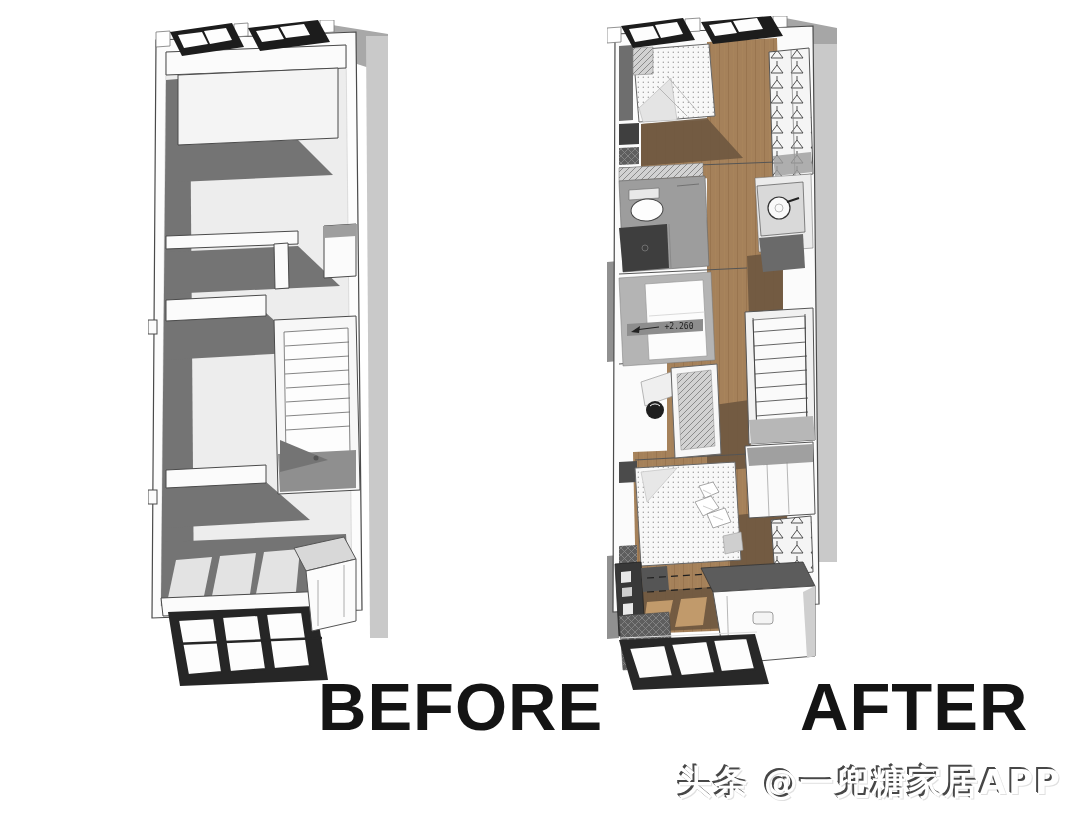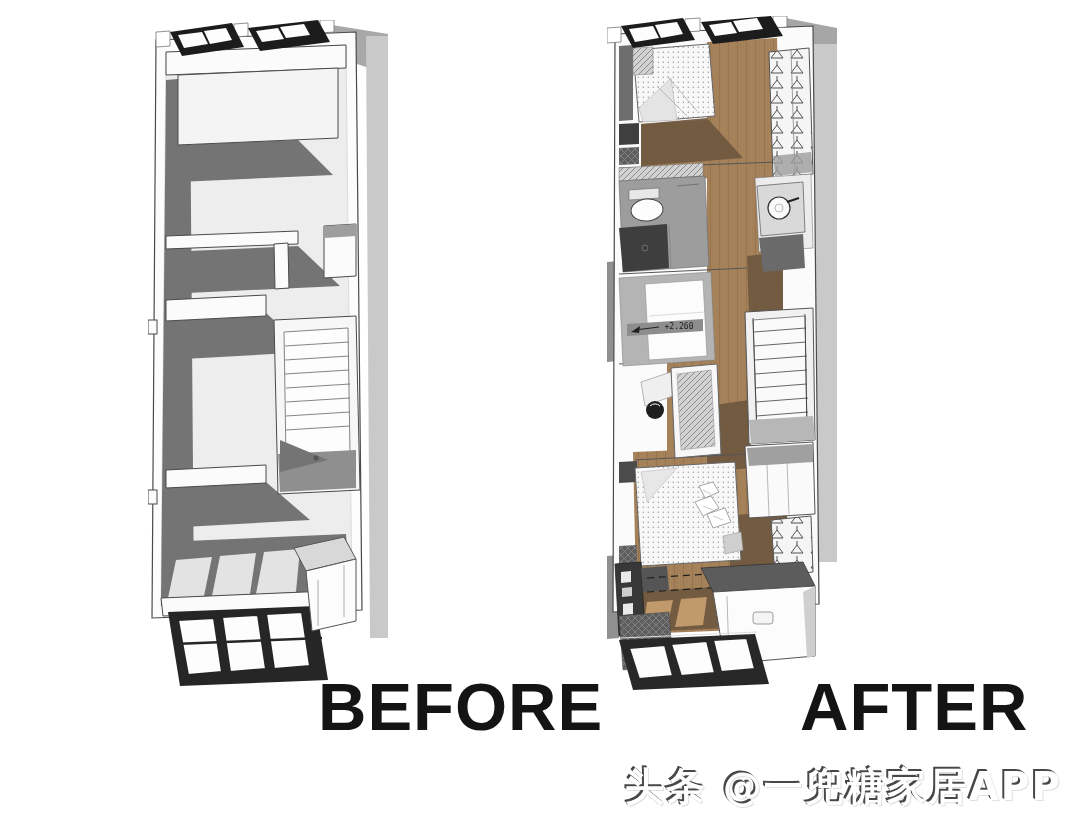--- a/index.html
+++ b/index.html
@@ -23,21 +23,21 @@
     text-align:right;
     white-space:nowrap;
     font-family:"Liberation Sans",sans-serif;
   }
   #label-before{left:318px;top:668px;width:224px;}
   #label-after{left:800px;top:668px;width:200px;}
   .watermark{
     position:absolute;
     top:760px;
     right:18px;
-    font-size:39px;
+    font-size:34px;
     font-weight:700;
     letter-spacing:2px;
     color:#ffffff;
     text-shadow:-2px -2px 0 #474747, -1px -1px 0 #5a5a5a, 1px 1px 0 #e0e0e0;
     white-space:nowrap;
     font-family:"DejaVu Sans","Liberation Sans",sans-serif;
   }
   .lvl-text{font-family:"DejaVu Sans Mono","Liberation Mono",monospace;}
 </style>
 </head>

